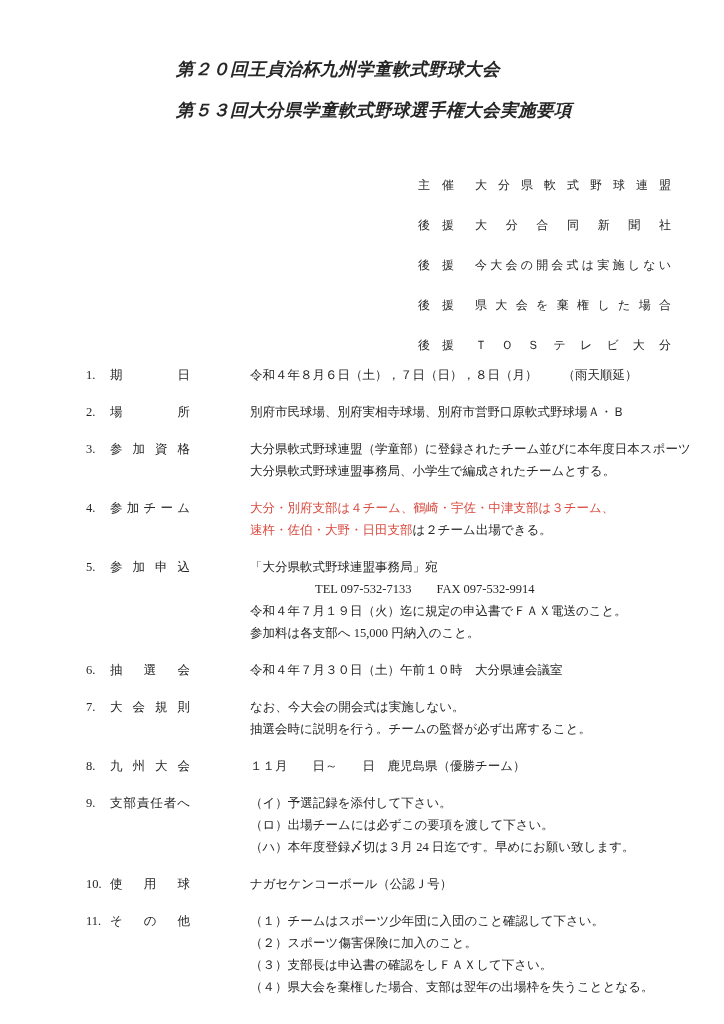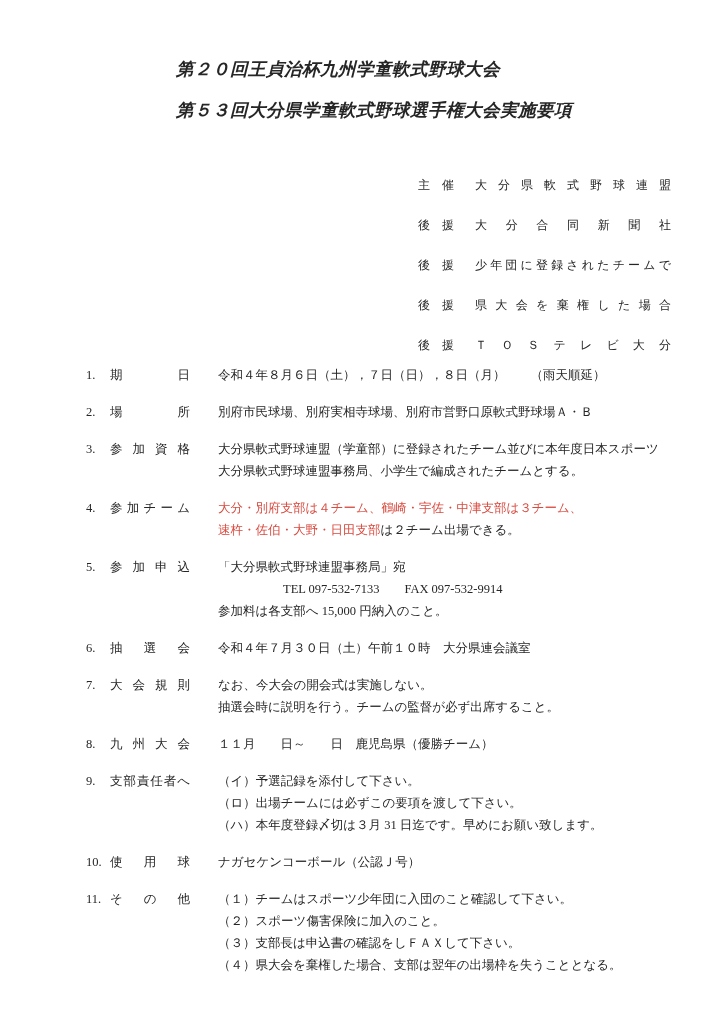--- a/index.html
+++ b/index.html
@@ -80,21 +80,21 @@
   }
   .item-label{
     display:inline-block;
     width:80px;
     flex:none;
     margin-right:28px;
     text-align:justify;
     text-align-last:justify;
     line-height:22px;
   }
-  .item-content{flex:1;min-width:0;}
+  .item-content{flex:1;min-width:0;margin-left:32px;}
   .line{
     line-height:22px;
     white-space:nowrap;
   }
   .seg{color:var(--ink);}
   .seg.red{color:var(--red);}
 </style>
 </head>
 <body>
 
@@ -110,21 +110,21 @@
   <div class="sponsor-row">
         <span class="sponsor-role">主催</span>
         <span class="sponsor-name">大分県軟式野球連盟</span>
       </div>
       <div class="sponsor-row">
         <span class="sponsor-role">後援</span>
         <span class="sponsor-name">大分合同新聞社</span>
       </div>
       <div class="sponsor-row">
         <span class="sponsor-role">後援</span>
-        <span class="sponsor-name">少年団に登録されたチームで</span>
+        <span class="sponsor-name">今大会の開会式は実施しない</span>
       </div>
       <div class="sponsor-row">
         <span class="sponsor-role">後援</span>
         <span class="sponsor-name">県大会を棄権した場合</span>
       </div>
       <div class="sponsor-row">
         <span class="sponsor-role">後援</span>
         <span class="sponsor-name">ＴＯＳテレビ大分</span>
       </div>
     </div>
@@ -160,20 +160,21 @@
           <div class="line"><span class="seg red">大分・別府支部は４チーム、鶴崎・宇佐・中津支部は３チーム、</span></div>
           <div class="line"><span class="seg red">速杵・佐伯・大野・日田支部</span><span class="seg">は２チーム出場できる。</span></div>
         </div>
       </div>
       <div class="item">
         <span class="item-no">5.</span>
         <span class="item-label">参加申込</span>
         <div class="item-content">
           <div class="line"><span class="seg">「大分県軟式野球連盟事務局」宛</span></div>
           <div class="line" style="padding-left: 65px;"><span class="seg">TEL 097-532-7133　　FAX 097-532-9914</span></div>
+          <div class="line"><span class="seg">令和４年７月１９日（火）迄に規定の申込書でＦＡＸ電送のこと。</span></div>
           <div class="line"><span class="seg">参加料は各支部へ 15,000 円納入のこと。</span></div>
         </div>
       </div>
       <div class="item">
         <span class="item-no">6.</span>
         <span class="item-label">抽選会</span>
         <div class="item-content">
           <div class="line"><span class="seg">令和４年７月３０日（土）午前１０時　大分県連会議室</span></div>
         </div>
       </div>
@@ -191,21 +192,21 @@
         <div class="item-content">
           <div class="line"><span class="seg">１１月　　日～　　日　鹿児島県（優勝チーム）</span></div>
         </div>
       </div>
       <div class="item">
         <span class="item-no">9.</span>
         <span class="item-label">支部責任者へ</span>
         <div class="item-content">
           <div class="line"><span class="seg">（イ）予選記録を添付して下さい。</span></div>
           <div class="line"><span class="seg">（ロ）出場チームには必ずこの要項を渡して下さい。</span></div>
-          <div class="line"><span class="seg">（ハ）本年度登録〆切は３月 31 日迄です。早めにお願い致します。</span></div>
+          <div class="line"><span class="seg">（ハ）本年度登録〆切は３月 24 日迄です。早めにお願い致します。</span></div>
         </div>
       </div>
       <div class="item">
         <span class="item-no">10.</span>
         <span class="item-label">使用球</span>
         <div class="item-content">
           <div class="line"><span class="seg">ナガセケンコーボール（公認Ｊ号）</span></div>
         </div>
       </div>
       <div class="item">

